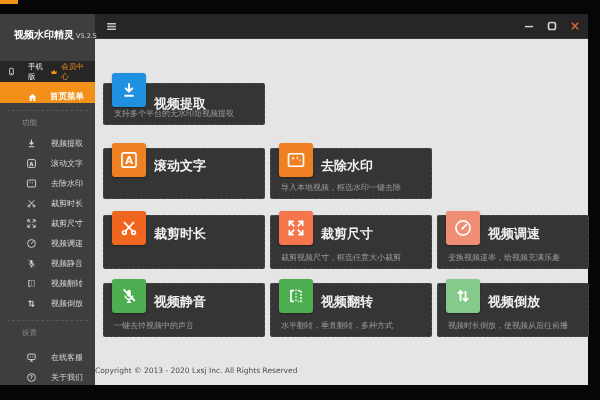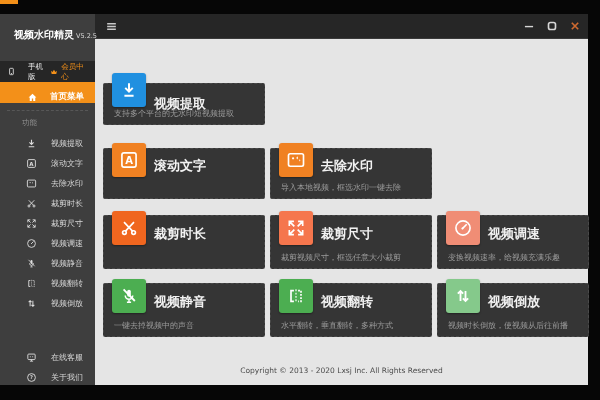--- a/index.html
+++ b/index.html
@@ -41,21 +41,21 @@
   .tile svg{width:20px;height:20px;}
   .card-title{position:absolute;left:50px;color:#f2f2f2;font-size:13px;font-weight:bold;white-space:nowrap;}
   .card-sub{position:absolute;left:10px;bottom:5px;color:#9b9b9b;font-size:8px;white-space:nowrap;}
 
   .c-r1{top:69px;height:40px;}  .c-r1 .tile{top:-11px;} .c-r1 .card-title{top:11px;}
   .c-r2{top:134px;height:49px;} .c-r2 .tile{top:-6px;}  .c-r2 .card-title{top:8px;}
   .c-r3{top:201px;height:52px;} .c-r3 .tile{top:-5px;}  .c-r3 .card-title{top:9px;}
   .c-r4{top:269px;height:52px;} .c-r4 .tile{top:-5px;}  .c-r4 .card-title{top:9px;}
   .col1{left:103px;width:160px;} .col2{left:270px;width:160px;} .col3{left:437px;width:150px;}
 
-  .copyright{position:absolute;left:95px;right:0;top:352px;text-align:center;color:#4c4c4c;font-size:7.5px;}
+  .copyright{position:absolute;left:95px;right:0;top:352px;color:#4c4c4c;font-size:7.5px;}
 </style>
 </head>
 <body>
 
 <div class="screen">
   <div class="accent-strip"></div>
 
   <div class="window">
 
     <div class="titlebar">
@@ -190,20 +190,21 @@
       </div>
       <div class="nav-item" style="top:279px">
         <span class="nav-ic">
             <svg viewBox="0 0 24 24" fill="none" stroke="#dcdcdc" stroke-width="2.2">
               <path d="M9 18V6M5.8 9.2L9 6l3.2 3.2M15 6v12M11.8 14.8L15 18l3.2-3.2"></path>
             </svg>
           </span>
         <span>视频倒放</span>
       </div>
 
+      <div class="section-label sec-set">设置</div>
 
       <div class="nav-item" style="top:353px">
         <span class="nav-ic">
             <svg viewBox="0 0 24 24" fill="none" stroke="#dcdcdc" stroke-width="2">
               <circle cx="12" cy="12" r="8.5"></circle>
               <text x="12" y="16" font-size="11" font-weight="bold" fill="#dcdcdc" stroke="none" text-anchor="middle">?</text>
             </svg>
           </span>
         <span>关于我们</span>
       </div>

